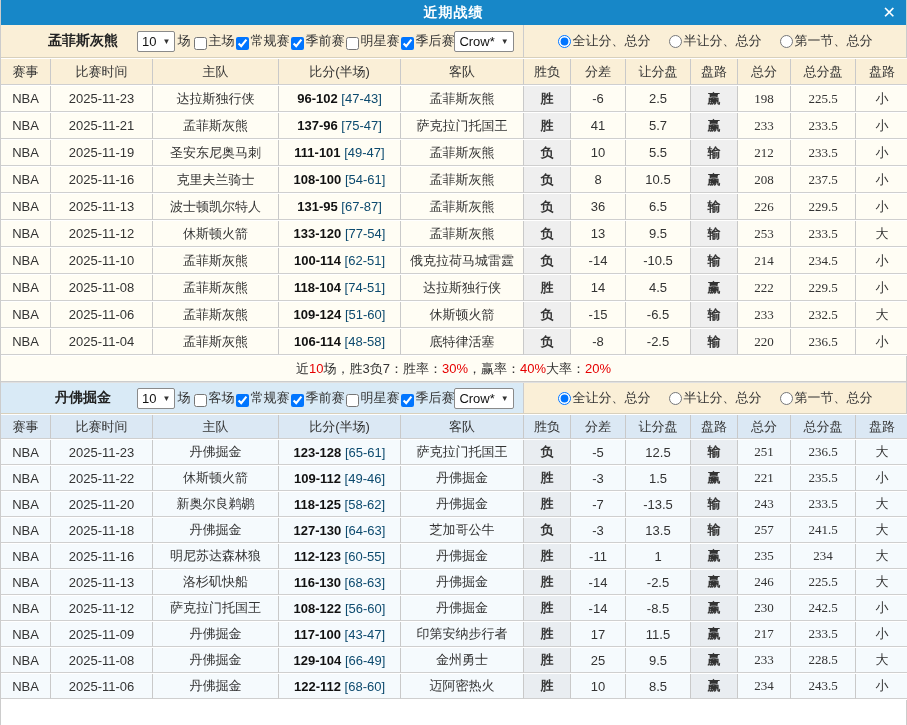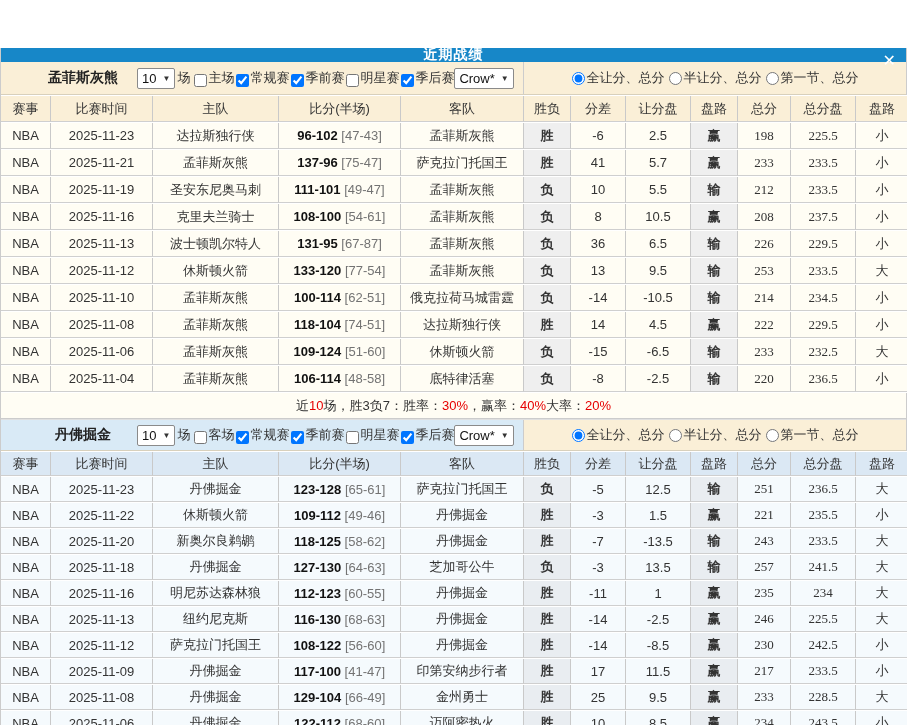--- a/index.html
+++ b/index.html
@@ -1,28 +1,28 @@
 <!DOCTYPE html>
 <html><head>
 <meta charset="utf-8">
 <style>
   * { box-sizing: border-box; margin: 0; padding: 0; }
   html,body { width: 907px; height: 725px; overflow: hidden; background: #fff;
     font-family: "Liberation Sans", "DejaVu Sans", sans-serif; }
   .popup { width: 907px; height: 725px; border-left: 1px solid #ccc; border-right: 1px solid #ccc; }
 
-  .titlebar { height: 14px; background: #1787c8; display: flex; align-items: center; position: relative; margin-top: 48px; }
+  .titlebar { height: 25px; background: #1787c8; display: flex; align-items: center; position: relative; }
   .titlebar .title { flex: 1; text-align: center; color: #fff; font-weight: bold; font-size: 14px; letter-spacing: 1px; }
   .titlebar .close { position: absolute; right: 10px; top: 2px; color: #fff; font-size: 16px; font-weight: bold; cursor: pointer; line-height: 21px; }
 
   .filterbar { display: flex; align-items: stretch; border-bottom: 1px solid #d8d0bc; }
   .t1 .filterbar { height: 33px; }
   .t2 .filterbar { height: 32px; border-top: 1px solid #e0e0e0; }
   .f-left { width: 523px; display: flex; align-items: center; padding-left: 34px; border-right: 1px solid #ccc; }
-  .f-right { flex: 1; display: flex; align-items: center; justify-content: center; gap: 4px; }
+  .f-right { flex: 1; display: flex; align-items: center; justify-content: center; gap: 18px; }
   .t1 .f-left, .t1 .f-right { background: #faefd7; }
   .t2 .f-left { background: #d9eaf6; }
   .t2 .f-right { background: #faefd7; }
 
   .teamname { font-weight: bold; font-size: 14px; color: #222; width: 96px; text-align: center; margin-right: 6px; }
   .select { background: #fff; border: 1px solid #8a8a8a; border-radius: 2px; font-size: 13px; color: #111;
     padding: 1px 4px; display: inline-flex; align-items: center; gap: 6px; height: 21px; cursor: pointer; }
   .select .arr { font-size: 8px; color: #333; }
   .flabel { font-size: 13px; color: #333; margin: 0 2px; }
   .chk { display: inline-flex; align-items: flex-end; font-size: 13px; color: #333; cursor: pointer; white-space: nowrap; }
@@ -39,21 +39,21 @@
   .t1 td.shade { background: #efefef; }
   .t2 th { background: #dbe8f4; color: #333; height: 24px; }
   .t2 td { background: #f5fafd; color: #333; height: 25px; }
   .t2 td.shade { background: #e9edf1; }
 
   .green { color: #008000; }
   .red { color: #e60000; }
   .blue { color: #2424dd; font-family: Liberation Serif, serif; }
   .bold { font-weight: bold; }
   .score { font-weight: bold; color: #111; }
-  .half { color: #737373; }
+  .half { color: #0c4a6e; }
 
   .summaryrow { height: 26px; background: #fffdf4; border-bottom: 1px solid #ccc;
     display: flex; align-items: center; justify-content: center; font-size: 13px; color: #333; }
   .summaryrow .red { color: #e60000; }
 </style>
 </head>
 <body>
 
 <div class="popup">
 
@@ -444,21 +444,21 @@
             <td>-11</td>
             <td>1</td>
             <td class="shade bold red">赢</td>
             <td class="blue">235</td>
             <td class="blue">234</td>
             <td class="red">大</td>
           </tr>
           <tr>
             <td>NBA</td>
             <td>2025-11-13</td>
-            <td>纽约尼克斯</td>
+            <td>洛杉矶快船</td>
             <td><span class="score">116-130</span> <span class="half">[68-63]</span></td>
             <td class="green">丹佛掘金</td>
             <td class="shade bold red">胜</td>
             <td>-14</td>
             <td>-2.5</td>
             <td class="shade bold red">赢</td>
             <td class="blue">246</td>
             <td class="blue">225.5</td>
             <td class="red">大</td>
           </tr>
@@ -473,21 +473,21 @@
             <td>-8.5</td>
             <td class="shade bold red">赢</td>
             <td class="blue">230</td>
             <td class="blue">242.5</td>
             <td class="green">小</td>
           </tr>
           <tr>
             <td>NBA</td>
             <td>2025-11-09</td>
             <td class="green">丹佛掘金</td>
-            <td><span class="score">117-100</span> <span class="half">[41-47]</span></td>
+            <td><span class="score">117-100</span> <span class="half">[43-47]</span></td>
             <td>印第安纳步行者</td>
             <td class="shade bold red">胜</td>
             <td>17</td>
             <td>11.5</td>
             <td class="shade bold red">赢</td>
             <td class="blue">217</td>
             <td class="blue">233.5</td>
             <td class="green">小</td>
           </tr>
           <tr>

